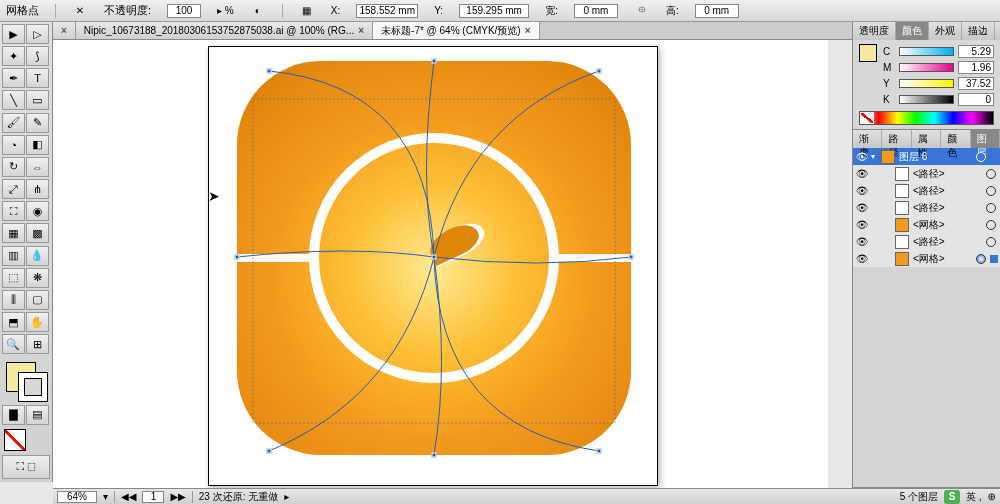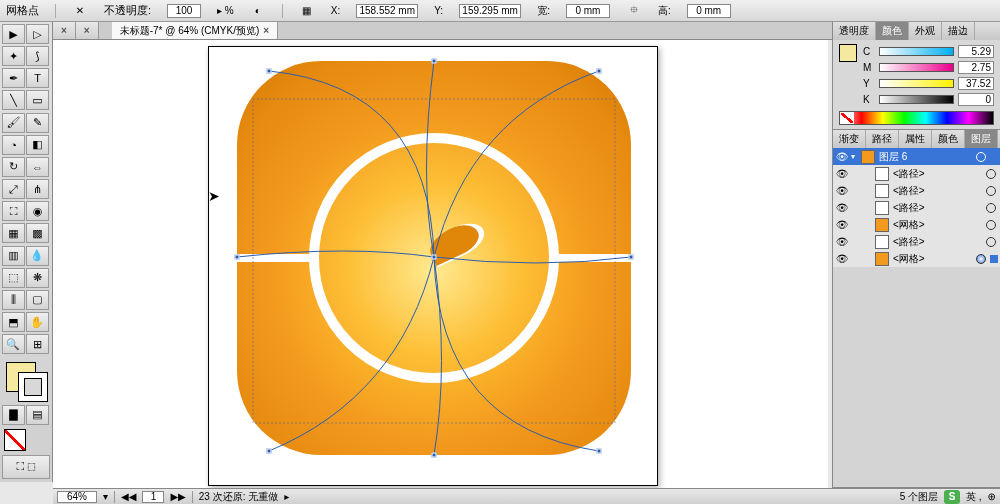--- a/index.html
+++ b/index.html
@@ -6,21 +6,21 @@
 body { background: #e8e8e8; width: 1000px; height: 504px; overflow: hidden; position: relative; }
 
 .top-bar { height: 22px; background: linear-gradient(#f0f0f0,#d8d8d8); border-bottom: 1px solid #999; display: flex; align-items: center; padding: 0 6px; gap: 16px; }
 .top-bar .label { font-size: 11px; }
 .top-bar .sep { width: 1px; height: 14px; background: #aaa; }
 .top-bar input[type=text] { width: 34px; height: 14px; font-size: 10px; border: 1px solid #888; background: #fff; text-align: center; }
 .top-bar .icon-btn { width: 16px; height: 16px; display: inline-flex; align-items: center; justify-content: center; }
 
 .tab-bar { height: 18px; background: #ccc; display: flex; align-items: stretch; border-bottom: 1px solid #888; margin-left: 53px; }
 .tab { padding: 2px 8px; background: linear-gradient(#e8e8e8,#d0d0d0); border-right: 1px solid #999; display: flex; align-items: center; gap: 4px; font-size: 10px; cursor: pointer; }
-.tab.active { background: #f8f8f8; margin-left: 13px; }
+.tab.active { background: #f8f8f8; }
 .tab .x { color: #555; font-weight: bold; cursor: pointer; }
 
 .toolbox { position: absolute; left: 0; top: 22px; width: 53px; background: linear-gradient(#e0e0e0,#d0d0d0); border-right: 1px solid #888; padding: 2px; display: flex; flex-wrap: wrap; gap: 1px; height: 460px; }
 .tool { width: 23px; height: 20px; background: linear-gradient(#f0f0f0,#d4d4d4); border: 1px solid #999; display: flex; align-items: center; justify-content: center; cursor: pointer; font-size: 11px; }
 .tool.wide { width: 48px; height: 24px; }
 .swatch-box { width: 48px; height: 42px; position: relative; margin-top: 4px; }
 .swatch-fill { position: absolute; width: 30px; height: 30px; left: 4px; top: 2px; background: #f5e9a0; border: 1px solid #000; }
 .swatch-stroke { position: absolute; width: 30px; height: 30px; left: 16px; top: 12px; background: #fff; border: 1px solid #000; }
 .swatch-stroke::after { content:''; position:absolute; inset:5px; border:1px solid #000; background:#d8d8d8; }
 .swatch-none { width:22px; height:22px; border:1px solid #000; background:#fff; position:relative; margin:2px; display:inline-block;}
@@ -31,21 +31,21 @@
 
 .icon-shape { position: absolute; left: 28px; top: 14px; width: 394px; height: 394px; border-radius: 84px; background: radial-gradient(circle at 50% 55%, #ffe27a 0%, #fdbb2e 28%, #f39a1e 55%, #e68a10 80%, #d77800 100%); }
 .white-band { position: absolute; top: 50%; left: 0; right: 0; height: 8px; background: #fff; transform: translateY(-50%); }
 .white-ring { position: absolute; left: 50%; top: 50%; width: 250px; height: 250px; border: 10px solid #fff; border-radius: 50%; transform: translate(-50%,-50%); }
 .inner-grad { position: absolute; left: 50%; top: 50%; width: 230px; height: 230px; border-radius: 50%; transform: translate(-50%,-50%); background: radial-gradient(circle at 50% 55%, #ffea91 0%, #fdbf36 50%, #f39a1e 100%); }
 .leaf { position: absolute; left: 50%; top: 46%; width: 58px; height: 30px; transform: translate(-10%,-50%) rotate(-25deg); border-radius: 60% 60% 60% 0; background: #e0870a; border-right: 6px solid #fff; border-bottom: 2px solid #fff; }
 .anchor-pt { position: absolute; width: 5px; height: 5px; background: #2a5db0; border:1px solid #fff; transform: translate(-50%,-50%); }
 
 .cursor-arrow { position: absolute; left: 155px; top: 148px; font-size: 14px; color: #000; }
 
-.right-panels { position: absolute; right: 0; top: 22px; width: 168px; bottom: 16px; background: #d4d4d4; border-left: 1px solid #888; display: flex; flex-direction: column; }
+.right-panels { position: absolute; right: 0; top: 22px; width: 148px; bottom: 16px; background: #d4d4d4; border-left: 1px solid #888; display: flex; flex-direction: column; }
 .panel { border-bottom: 1px solid #888; }
 .panel-tabs { display: flex; background: linear-gradient(#e0e0e0,#c8c8c8); height: 18px; font-size: 10px; }
 .panel-tab { padding: 2px 6px; cursor: pointer; border-right: 1px solid #aaa; }
 .panel-tab.active { background: #888; color: #fff; }
 .panel-body { padding: 4px 6px; background: #d8d8d8; }
 
 .color-row { display: flex; align-items: center; gap: 4px; height: 15px; margin-bottom: 1px; }
 .color-row .ch { width: 12px; font-size: 10px; }
 .color-row .slider { flex: 1; height: 9px; border: 1px solid #555; }
 .color-row .val { width: 36px; height: 13px; border: 1px solid #888; background: #fff; font-size: 10px; text-align: right; padding-right: 2px; }
@@ -84,21 +84,21 @@
   <span class="icon-btn">✕</span>
   <span class="label">不透明度:</span>
   <input type="text" value="100" style="">
   <span>▸ %</span>
   <span class="icon-btn">◐</span>
   <span class="sep"></span>
   <span class="icon-btn">▦</span>
   <span>X:</span>
   <input type="text" style="width: 62px;" value="158.552 mm">
   <span>Y:</span>
-  <input type="text" style="width: 62px;" value="159.295 mm">
+  <input type="text" style="width: 70px;" value="159.295 mm">
   <span>宽:</span>
   <input type="text" style="width: 44px;" value="0 mm">
   <span class="icon-btn">⯐</span>
   <span>高:</span>
   <input type="text" style="width: 44px;" value="0 mm">
 </div>
 
 <div class="toolbox">
   <div class="tool">▶</div>
   <div class="tool">▷</div>
@@ -138,20 +138,21 @@
   <div class="tool">▤</div>
   <div class="swatch-none"></div>
   <div class="tool wide">⛶ ⬚</div>
 </div>
 
 <div class="tab-bar">
   <div class="tab">
       <span class="x">×</span>
     </div>
   <div class="tab">
+      <span>Nipic_10673188_20180306153752875038.ai @ 100% (RG...</span>
       <span class="x">×</span>
     </div>
   <div class="tab active">
       <span>未标题-7* @ 64% (CMYK/预览)</span>
       <span class="x">×</span>
     </div>
 </div>
 
 <div class="canvas-area">
   <div class="artboard">
@@ -196,21 +197,21 @@
         <div class="color-swatch-small"></div>
         <div style="flex:1">
           <div class="color-row">
               <span class="ch">C</span>
               <div class="slider c-slider"></div>
               <div class="val">5.29</div>
             </div>
           <div class="color-row">
               <span class="ch">M</span>
               <div class="slider m-slider"></div>
-              <div class="val">2.75</div>
+              <div class="val">1.96</div>
             </div>
           <div class="color-row">
               <span class="ch">Y</span>
               <div class="slider y-slider"></div>
               <div class="val">37.52</div>
             </div>
           <div class="color-row">
               <span class="ch">K</span>
               <div class="slider k-slider"></div>
               <div class="val">0</div>

